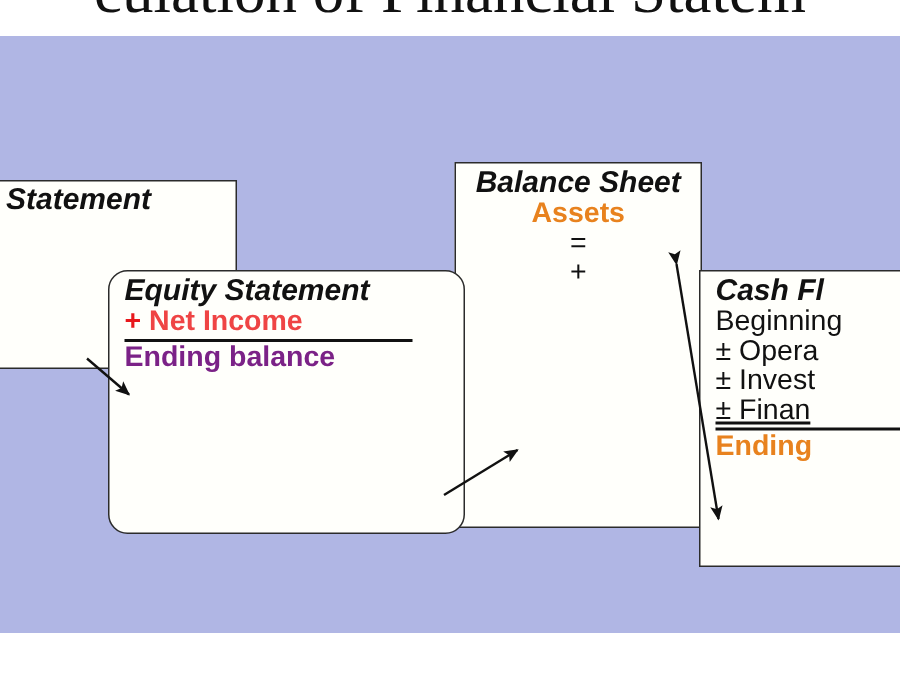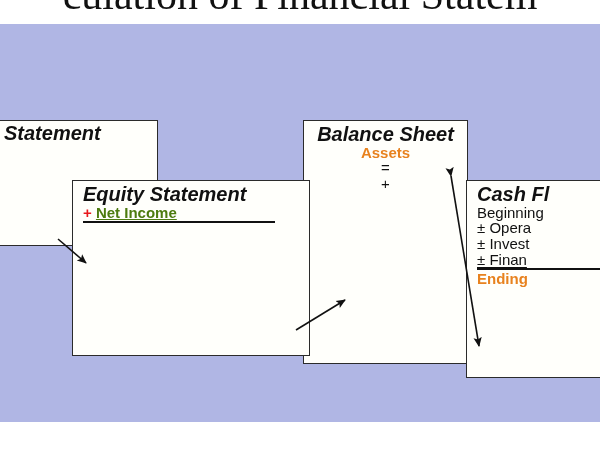--- a/index.html
+++ b/index.html
@@ -68,29 +68,28 @@
   }
   .box-title {
     font-style: italic;
     font-weight: bold;
     font-size: 20px;
     color: #111111;
     white-space: nowrap;
     line-height: 1.04;
   }
   .line {
-    font-size: 15px;
+    font-size: 19px;
     color: #111111;
     white-space: nowrap;
     line-height: 1.04;
   }
   .red {
-    color: #4d7c0f;
-    font-weight: bold;
-    text-decoration: underline;
+    color: #ef4444;
+    font-weight: bold;
   }
   .red-plain {
     color: #e8181c;
     font-weight: bold;
   }
   .purple {
     color: #7b2287;
     font-weight: bold;
   }
   .orange {
@@ -115,26 +114,27 @@
   }
   #income-statement-box .box-title { text-align: center; width: 210px; }
   #income-statement-box .line { padding-left: 2px; }
 
   #equity-statement-box {
     left: 72px;
     top: 180px;
     width: 238px;
     height: 176px;
     padding: 3px 0 0 10px;
+    border-radius: 13px;
   }
   #equity-statement-box .box-title { text-align: left; }
 
   #balance-sheet-box {
     left: 303px;
-    top: 120px;
+    top: 108px;
     width: 165px;
     height: 244px;
     padding: 3px 0 0 0;
   }
   #balance-sheet-box .box-title { text-align: center; width: 100%; }
   #balance-sheet-box .line { text-align: center; width: 100%; }
 
   #cash-flow-box {
     left: 466px;
     top: 180px;
@@ -175,20 +175,21 @@
     <div class="box-title">Balance Sheet</div>
     <div class="line orange">Assets</div>
     <div class="line">=</div>
     <div class="line">+</div>
   </div>
 
   <div class="box" id="equity-statement-box">
     <div class="box-title">Equity Statement</div>
     <div class="line"><span class="red-plain">+</span> <span class="red">Net Income</span></div>
     <div class="rule divline"></div>
+    <div class="line purple">Ending balance</div>
   </div>
 
   <div class="box" id="cash-flow-box">
     <div class="box-title">Cash Fl</div>
     <div class="line">Beginning</div>
     <div class="line">± Opera</div>
     <div class="line">± Invest</div>
     <div class="line ul">± Finan</div>
     <div class="rule divline-cf"></div>
     <div class="line orange">Ending</div>

